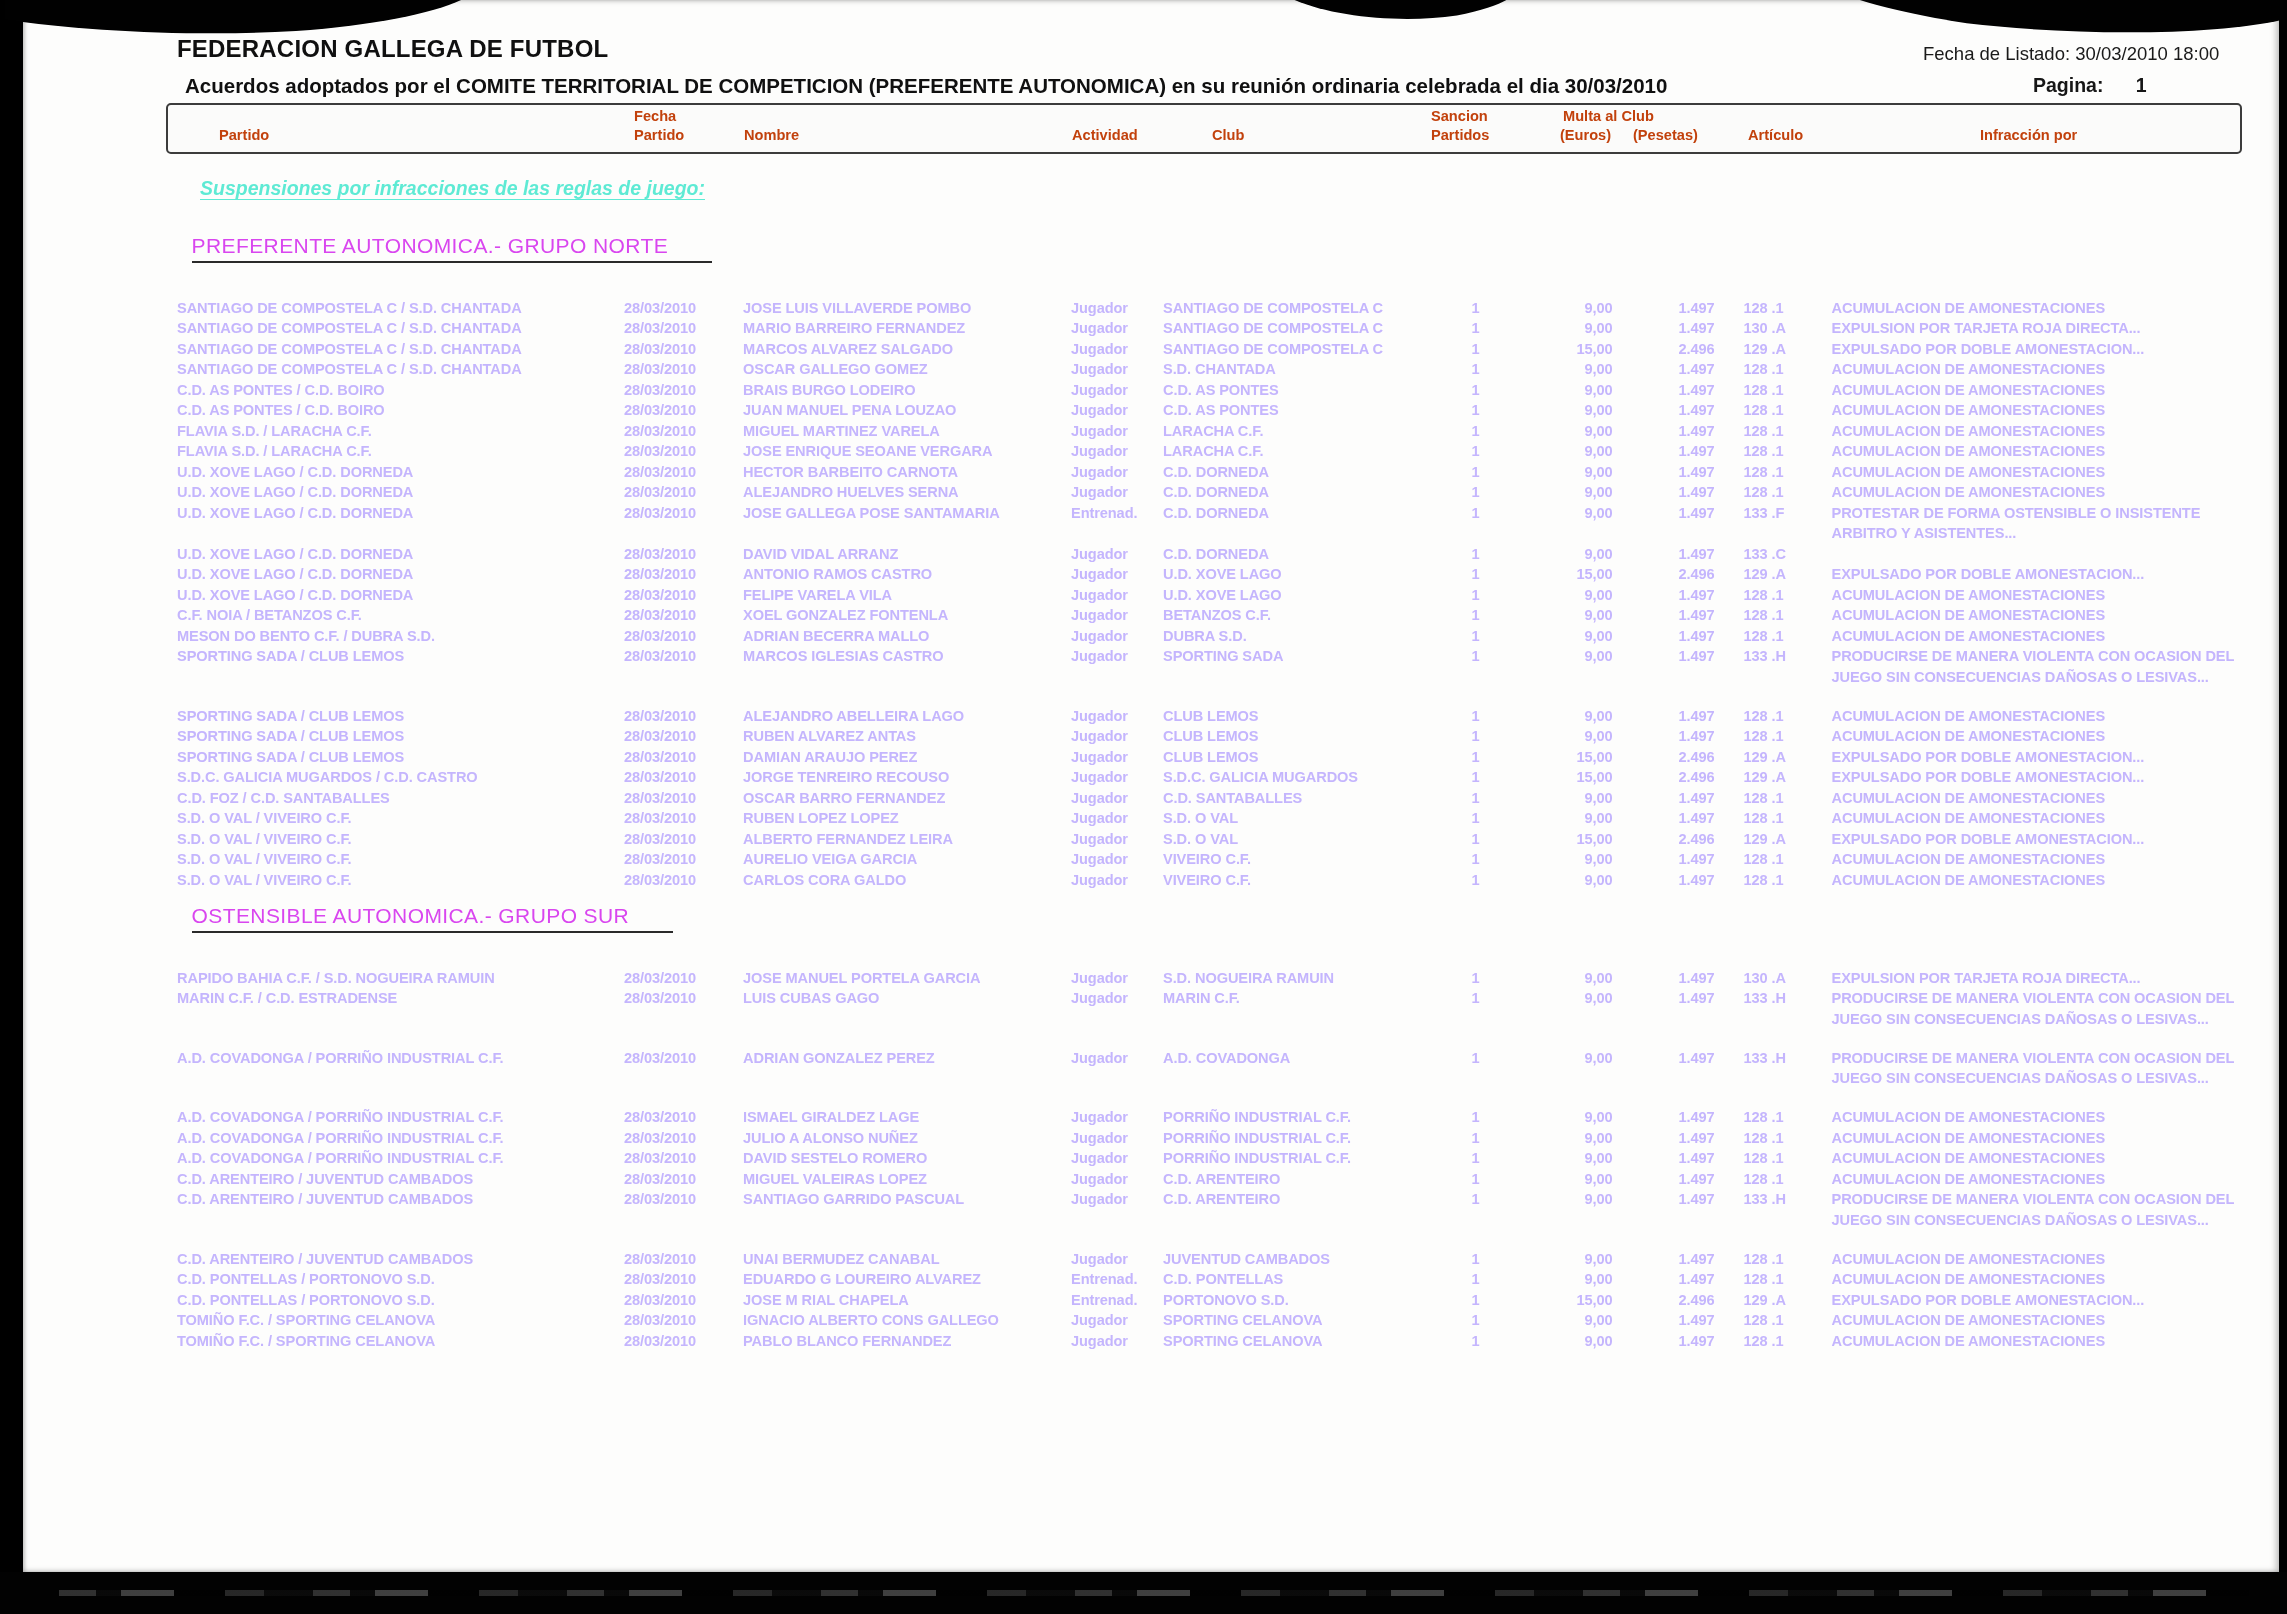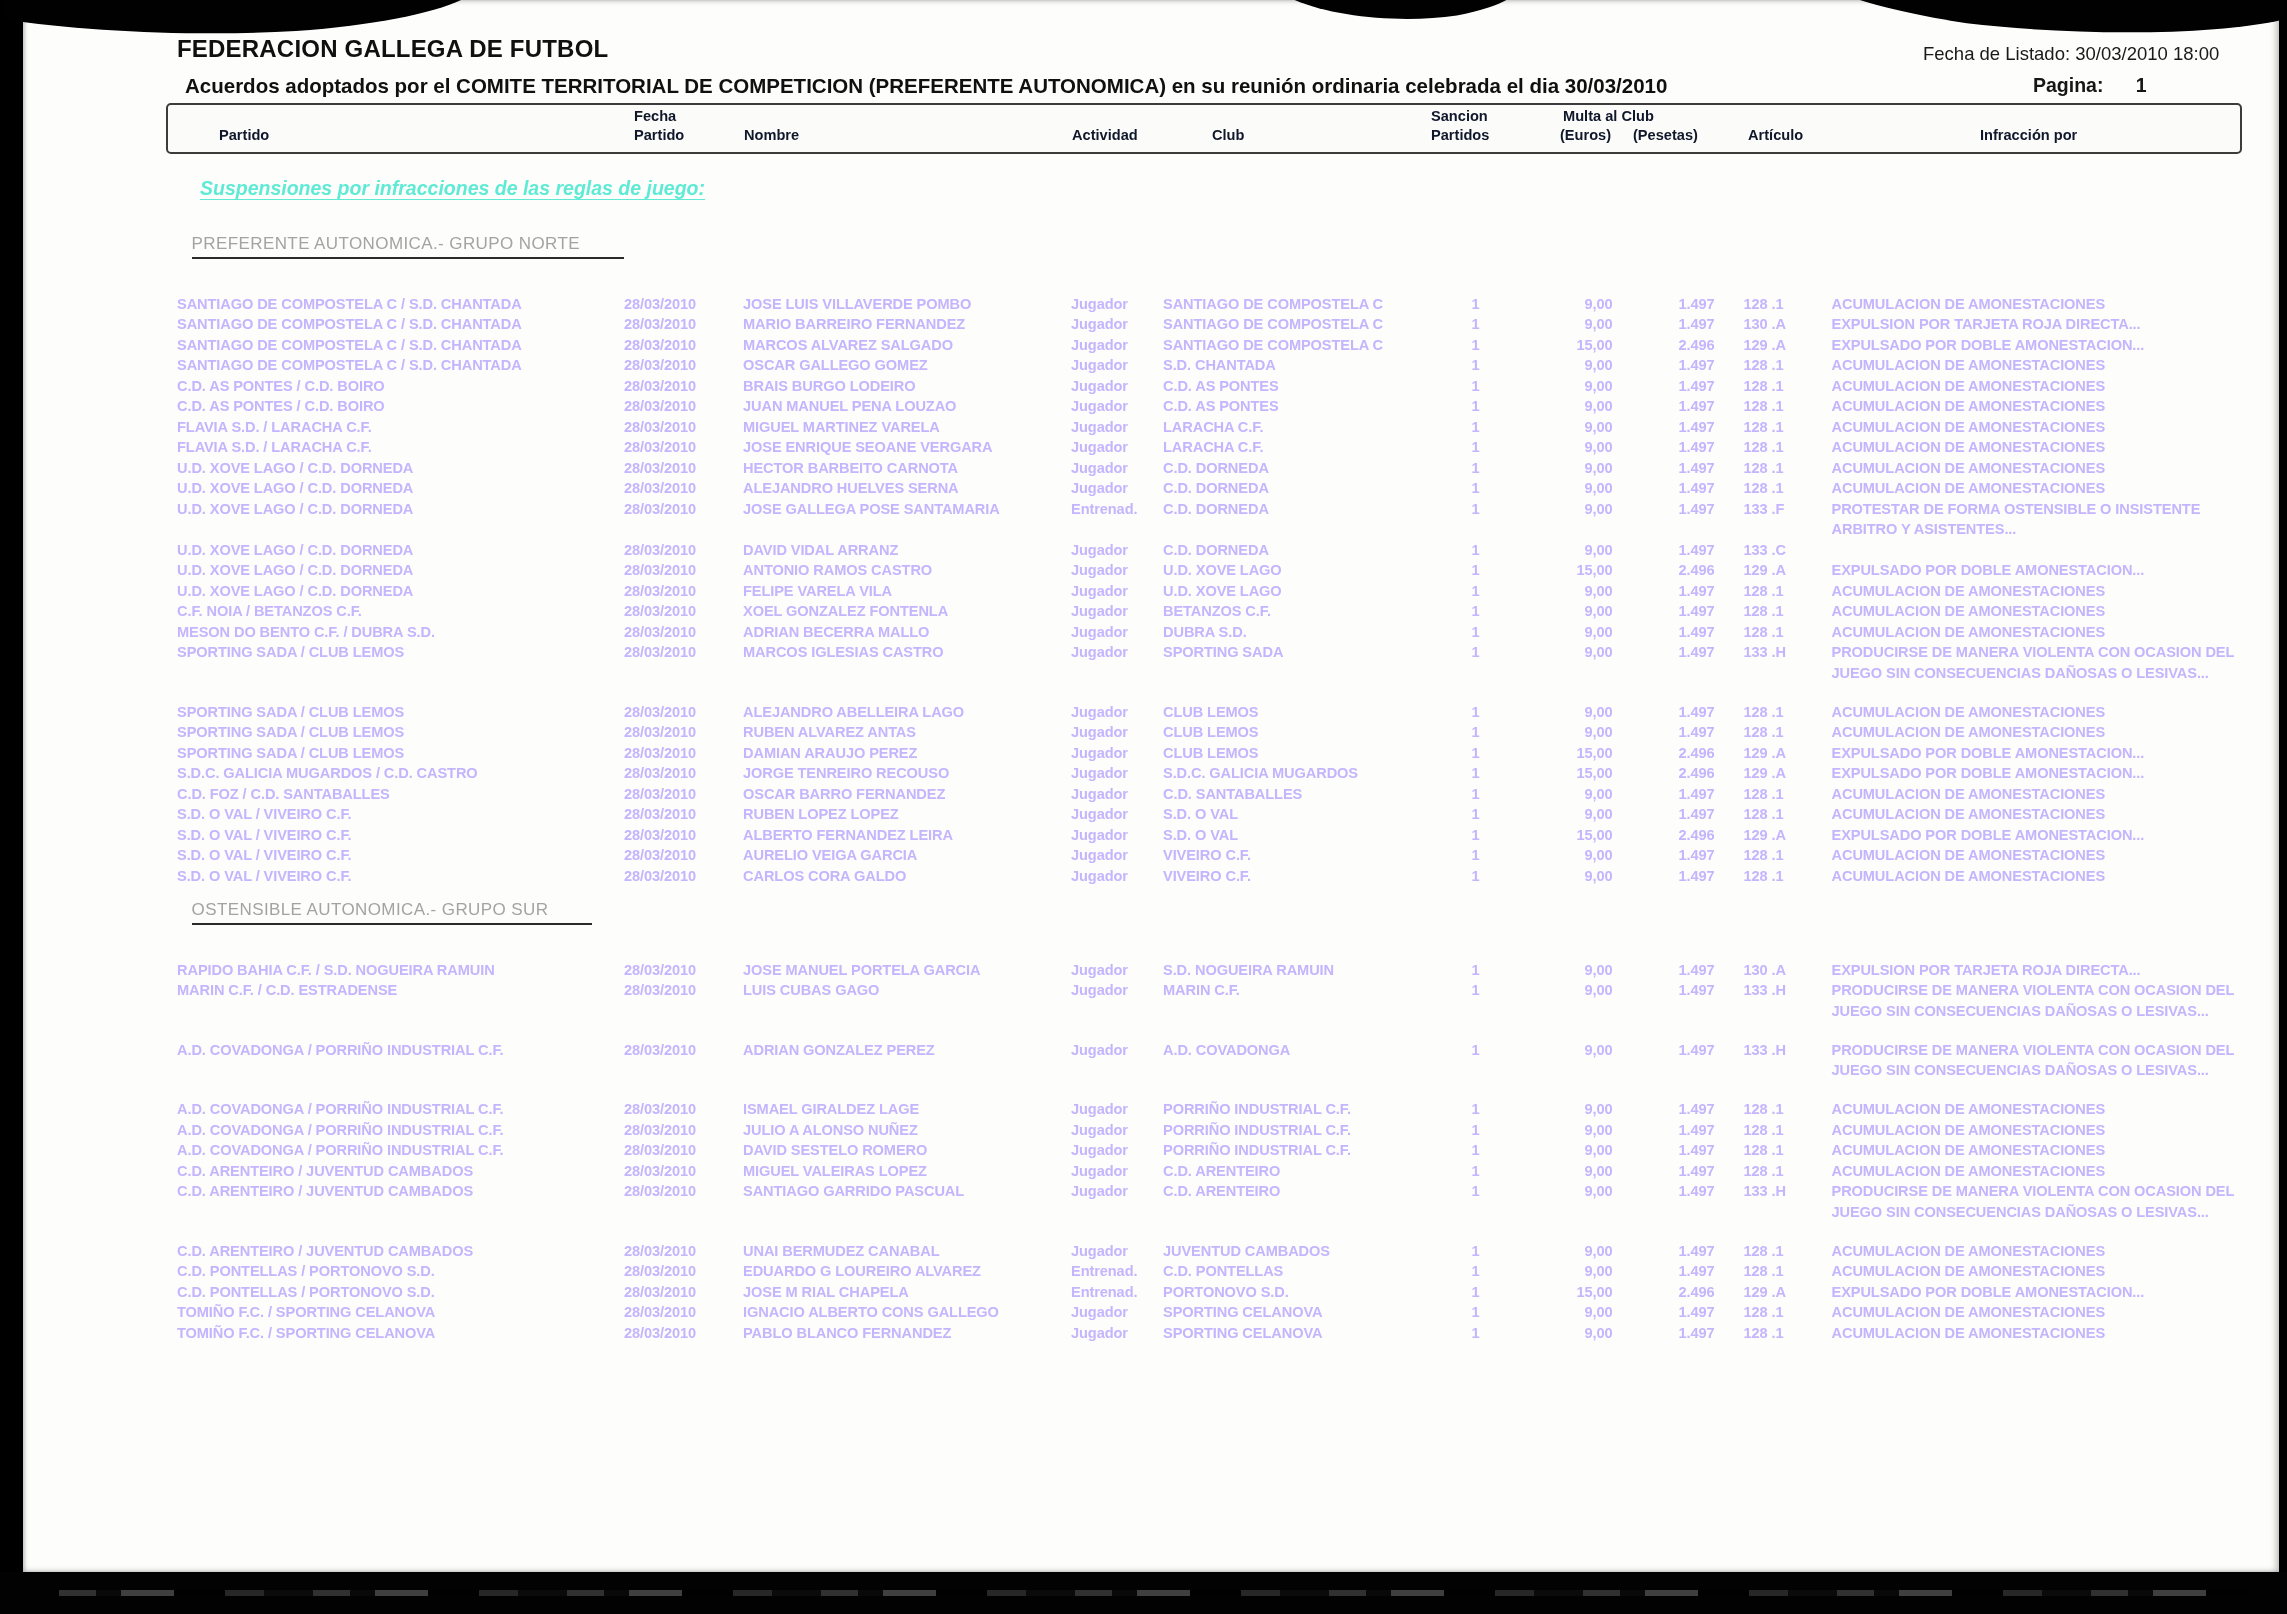--- a/index.html
+++ b/index.html
@@ -30,36 +30,36 @@
   .page-row{
     position:absolute;left:2033px;top:74px;
     font-size:19.5px;font-weight:bold;
   }
   .page-row .num{margin-left:27px;}
   .thead-box{
     position:absolute;left:166px;top:103px;width:2072px;height:47px;
     border:2px solid #3c3c3c;border-radius:4.9px;background:#fbfbfa;
   }
   .thead-box span{
-    position:absolute;font-size:14.6px;font-weight:bold;color:#0f172a;white-space:nowrap;
+    position:absolute;font-size:14.6px;font-weight:bold;color:#c2410c;white-space:nowrap;
   }
   .h-l1{top:2.9px;}
   .h-l2{top:22.4px;}
   .section-title{
     position:absolute;left:200px;top:177px;
     font-size:19.5px;font-weight:bold;font-style:italic;
     text-decoration:underline;text-underline-offset:3.9px;
     color:#5eead4;
   }
   #groups{
     position:absolute;left:177px;top:234px;width:2097px;
   }
   .group-title{
     margin:0 0 35px 14.6px;
-    font-size:17px;letter-spacing:0.4px;color:#a3a3a3;
+    font-size:21px;letter-spacing:0.4px;color:#d946ef;
   }
   .group-title + .row ~ .group-title{margin-top:13.7px;}
   .group-title span{
     display:inline-block;padding:0 44px 2.9px 0;border-bottom:2px solid #2a2a2a;
   }
   .group-title.not-first{margin-top:13.7px;}
   .row{
     display:grid;
     grid-template-columns:447px 119px 328px 92px 252px 21.5px 78px 98px 102px 29px 88px 444px;
     font-size:14.6px;font-weight:bold;line-height:20.5px;

